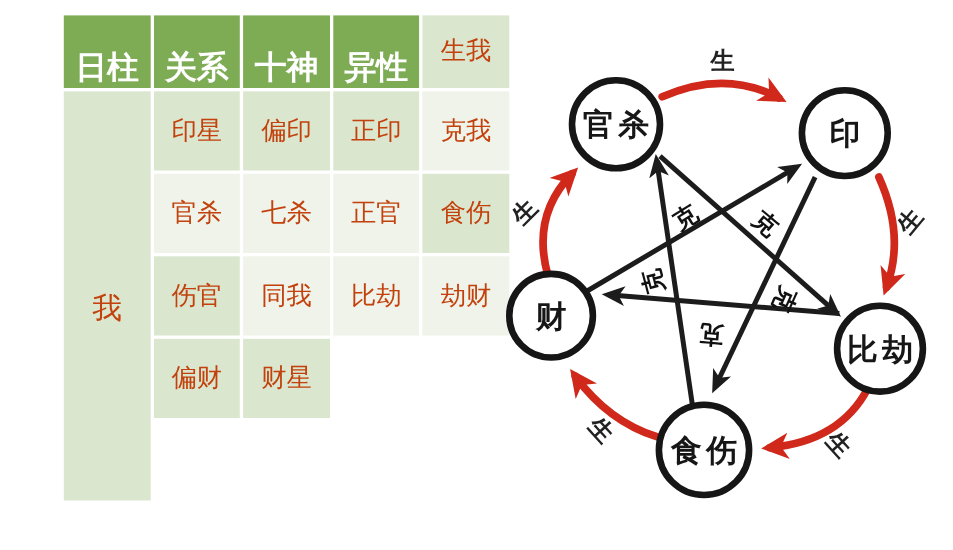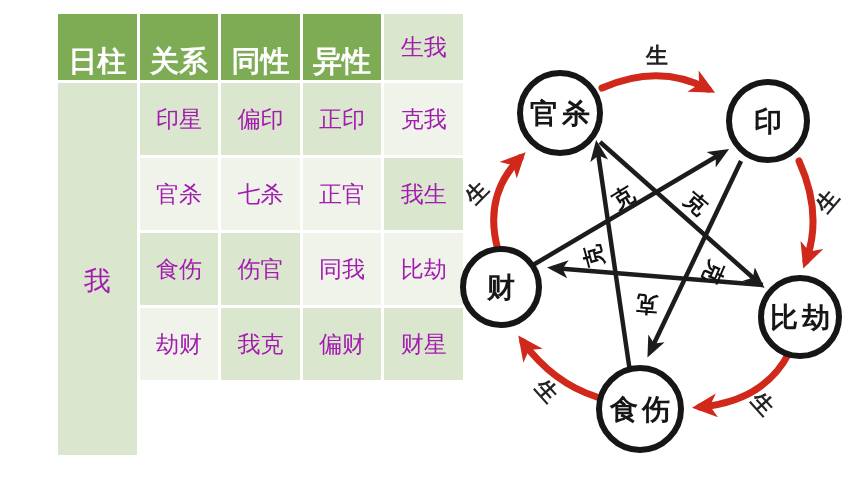--- a/index.html
+++ b/index.html
@@ -20,21 +20,21 @@
     gap:3px;
   }
   .tg-table .th{
     background:#7dac55;color:#ffffff;
     font-size:29px;font-weight:bold;
     display:flex;align-items:flex-end;justify-content:center;
     padding-bottom:4px;line-height:1;
   }
   .tg-table .cell{
     display:flex;align-items:center;justify-content:center;
-    font-size:23px;font-weight:500;color:#a21caf;line-height:1;
+    font-size:23px;font-weight:500;color:#c2410c;line-height:1;
   }
   .tg-table .odd{background:#dbe6ce;}
   .tg-table .even{background:#eff3e9;}
   .tg-table .merged{
     grid-column:1;grid-row:2/7;background:#dbe6ce;
     font-size:27px;padding-top:22px;
   }
 
   
   svg.diagram{position:absolute;left:0;top:0;width:866px;height:500px;}
@@ -50,44 +50,42 @@
   .sheng-label{font-size:22px;font-weight:600;fill:#222222;text-anchor:middle;}
 </style>
 </head>
 <body>
 
 <div class="canvas">
 
   <div class="tg-table">
     <div class="th">日柱</div>
     <div class="th">关系</div>
-    <div class="th">同性</div>
+    <div class="th">十神</div>
     <div class="th">异性</div>
 
     <div class="cell merged">我</div>
 
     <div class="cell odd">生我</div>
     <div class="cell odd">印星</div>
     <div class="cell odd">偏印</div>
     <div class="cell odd">正印</div>
 
     <div class="cell even">克我</div>
     <div class="cell even">官杀</div>
     <div class="cell even">七杀</div>
     <div class="cell even">正官</div>
 
-    <div class="cell odd">我生</div>
     <div class="cell odd">食伤</div>
     <div class="cell odd">伤官</div>
 
     <div class="cell even">同我</div>
     <div class="cell even">比劫</div>
     <div class="cell even">劫财</div>
 
-    <div class="cell odd">我克</div>
     <div class="cell odd">偏财</div>
     <div class="cell odd">财星</div>
   </div>
 
   <svg class="diagram" viewBox="0 0 866 500">
     <defs>
       <marker id="mk-ke" markerUnits="userSpaceOnUse" markerWidth="26" markerHeight="22" refX="15" refY="10" orient="auto">
         <path d="M0,1 L21,10 L0,19 L5.5,10 Z" fill="#1c1c1c"></path>
       </marker>
       <marker id="mk-sheng" markerUnits="userSpaceOnUse" markerWidth="30" markerHeight="26" refX="17" refY="12" orient="auto">

